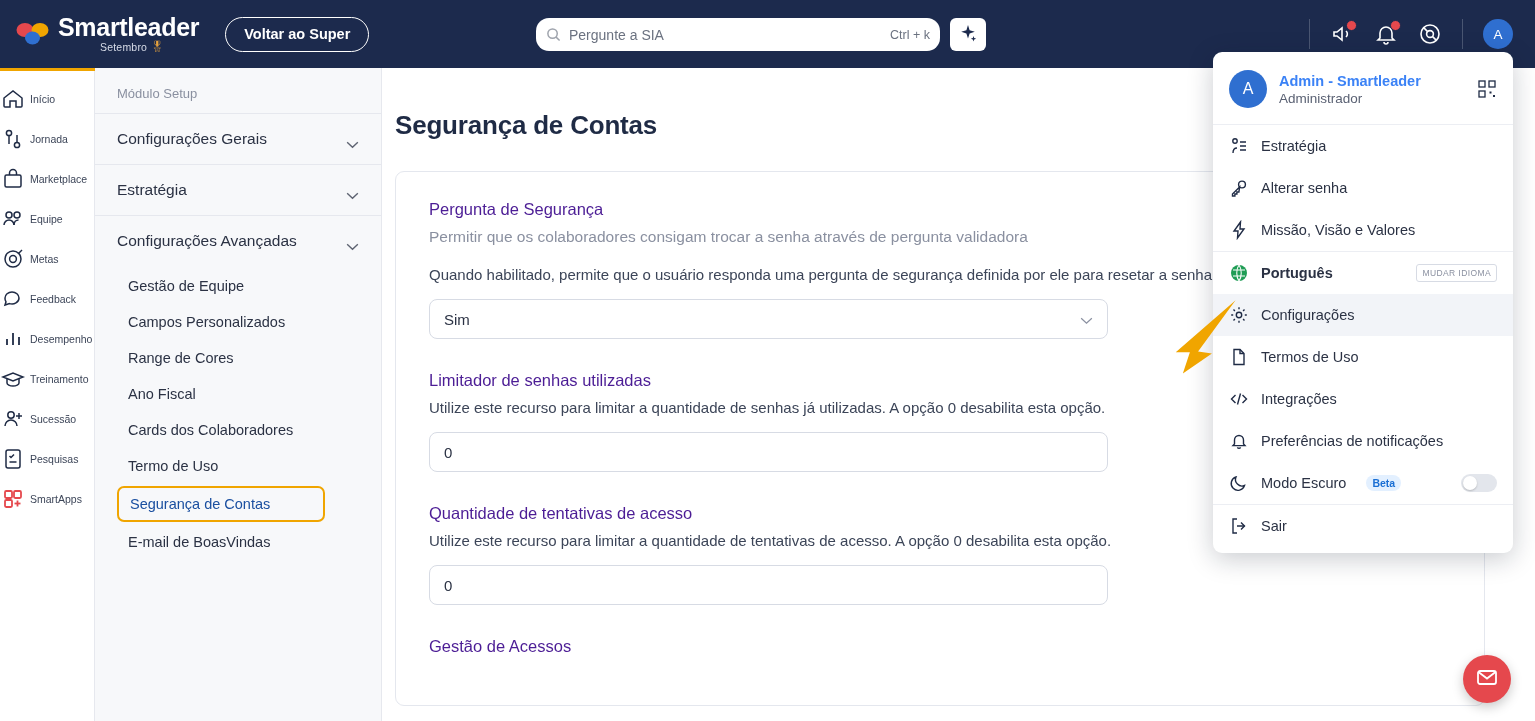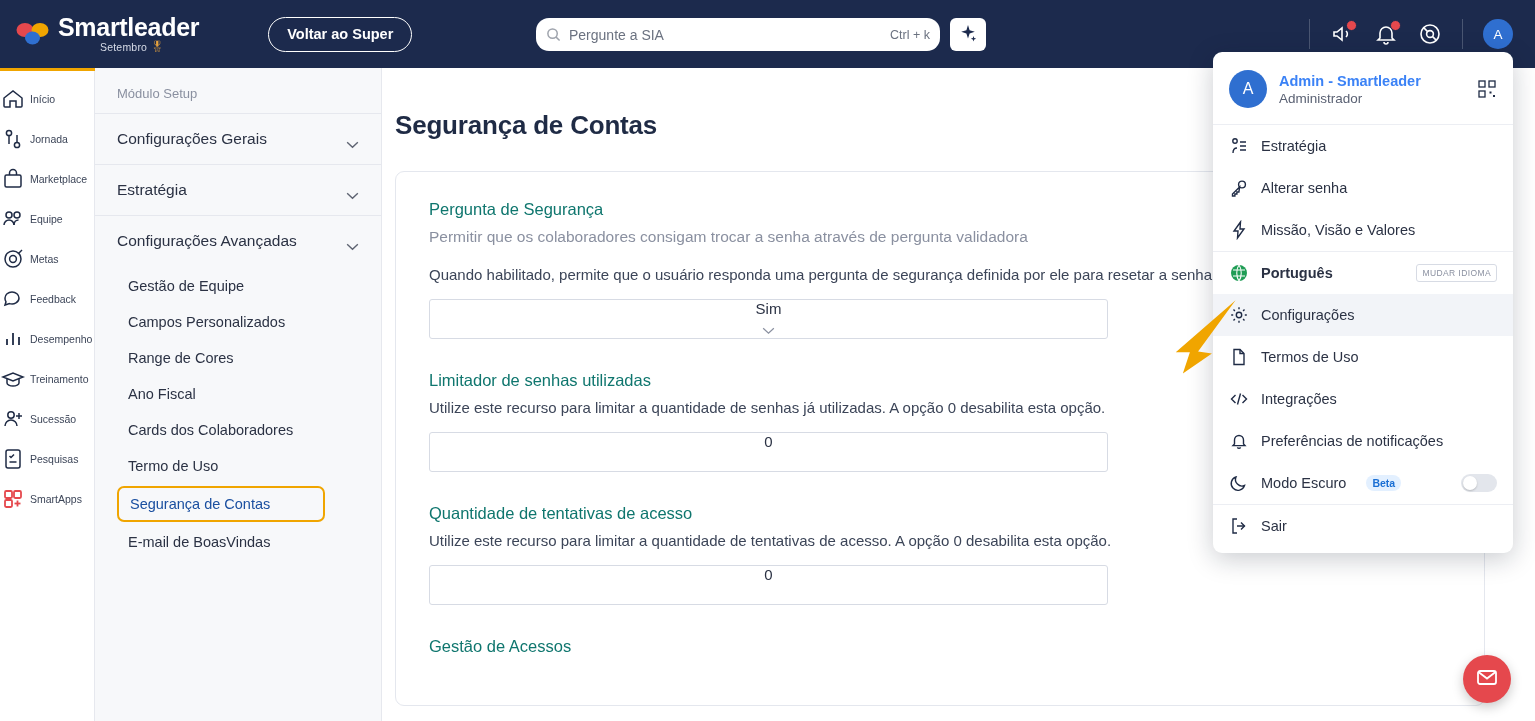--- a/index.html
+++ b/index.html
@@ -11,21 +11,20 @@
     color: #1f2937;
   }
   #app { position: relative; width: 1535px; height: 721px; }
 
   
   .topbar {
     position: absolute; top: 0; left: 0; width: 1535px; height: 68px;
     background: #1c2a4d;
     display: flex; align-items: center;
     z-index: 40;
-    gap: 43px;
   }
   .brand { display: flex; align-items: center; margin-left: 16px; gap: 8px; }
   .brand-mark { width: 34px; height: 26px; position: relative; }
   .brand-text { display: flex; flex-direction: column; line-height: 1; }
   .brand-name {
     color: #ffffff; font-size: 25px; font-weight: bold; letter-spacing: -0.3px;
   }
   .brand-sub {
     color: #d7dce8; font-size: 10.5px; margin-top: 2px; margin-left: 42px;
     letter-spacing: 0.2px;
@@ -143,28 +142,28 @@
     padding: 42px 0 0 13px; letter-spacing: -0.2px;
   }
   .card {
     margin: 30px 0 0 13px;
     width: 1090px;
     border: 1px solid #e4e7ee;
     border-radius: 9px;
     padding: 28px 33px 40px 33px;
     min-height: 520px;
   }
-  .sec-title { font-size: 16.5px; color: #0f766e; margin-bottom: 9px; }
+  .sec-title { font-size: 16.5px; color: #4c1d95; margin-bottom: 9px; }
   .sec-sub { font-size: 15.5px; color: #8a90a0; margin-bottom: 20px; }
   .sec-desc { font-size: 15px; color: #3c4558; margin-bottom: 16px; }
   .field {
-    height: 40px; border: 1px solid #d7dbe4; border-radius: 3px;
+    height: 40px; border: 1px solid #d7dbe4; border-radius: 8px;
     display: flex; align-items: center; justify-content: space-between;
     padding: 0 14px; font-size: 15px; color: #2b3244;
-    background: #fff; width: 679px; flex-direction: column;
+    background: #fff; width: 679px;
   }
   .block-gap { height: 32px; }
 
   
   .usermenu {
     position: absolute; top: 52px; right: 22px;
     width: 300px;
     background: #ffffff;
     border-radius: 9px;
     box-shadow: 0 6px 26px rgba(14,21,40,.22);

